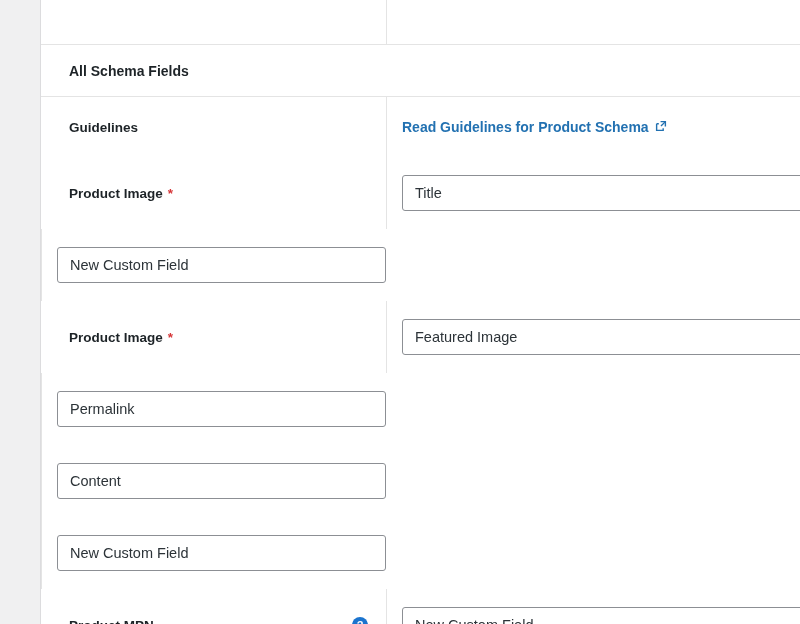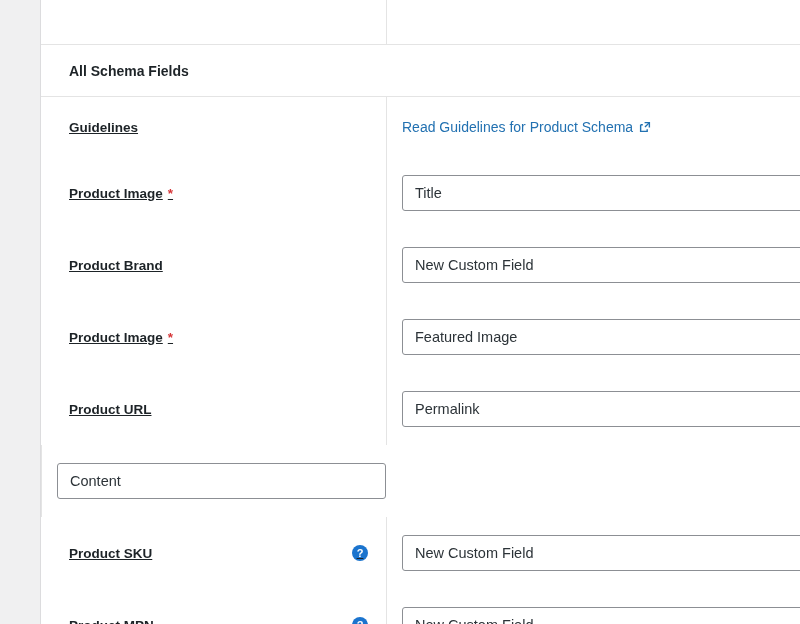--- a/index.html
+++ b/index.html
@@ -45,21 +45,20 @@
   }
   .row.link-row { min-height: 60px; }
   .cell-label {
     display: flex;
     align-items: center;
     padding-left: 28px;
     padding-right: 18px;
     font-size: 13.5px;
     font-weight: 700;
     color: #1d2327;
-    text-decoration: underline;
   }
   .required-mark {
     color: #d63638;
     margin-left: 5px;
     font-weight: 700;
   }
   .help-icon {
     margin-left: auto;
     width: 16px; height: 16px;
     border-radius: 50%;
@@ -92,23 +91,23 @@
     background: #ffffff;
     font-family: "Liberation Sans", sans-serif;
     font-size: 14.5px;
     color: #2c3338;
   }
   .guidelines-link {
     font-size: 14px;
     color: #2271b1;
     text-decoration: none;
     display: inline-flex;
-    align-items: center;
     gap: 5px;
     cursor: pointer;
+    font-weight: bold;
   }
   .ext-icon svg { display: block; }
 </style>
 </head>
 <body>
 
 <div class="card">
 
   <div class="prev-section">
     <div class="left"></div>
@@ -146,24 +145,20 @@
     </div>
     <div class="cell-control">
 
       <select class="field-select">
         <option>Title</option>
       </select>
     </div>
   </div>
 
   <div class="row">
-    <div class="cell-label">
-      <span>Product Brand</span>
-
-    </div>
     <div class="cell-control">
 
       <select class="field-select">
         <option>New Custom Field</option>
       </select>
     </div>
   </div>
 
   <div class="row">
     <div class="cell-label">
@@ -173,47 +168,38 @@
     </div>
     <div class="cell-control">
 
       <select class="field-select">
         <option>Featured Image</option>
       </select>
     </div>
   </div>
 
   <div class="row">
-    <div class="cell-label">
-      <span>Product URL</span>
-
-    </div>
     <div class="cell-control">
 
       <select class="field-select">
         <option>Permalink</option>
       </select>
     </div>
   </div>
 
   <div class="row">
     <div class="cell-control">
 
       <select class="field-select">
         <option>Content</option>
       </select>
     </div>
   </div>
 
   <div class="row">
-    <div class="cell-label">
-      <span>Product SKU</span>
-
-      <span class="help-icon">?</span>
-    </div>
     <div class="cell-control">
 
       <select class="field-select">
         <option>New Custom Field</option>
       </select>
     </div>
   </div>
 
   <div class="row">
     <div class="cell-label">

